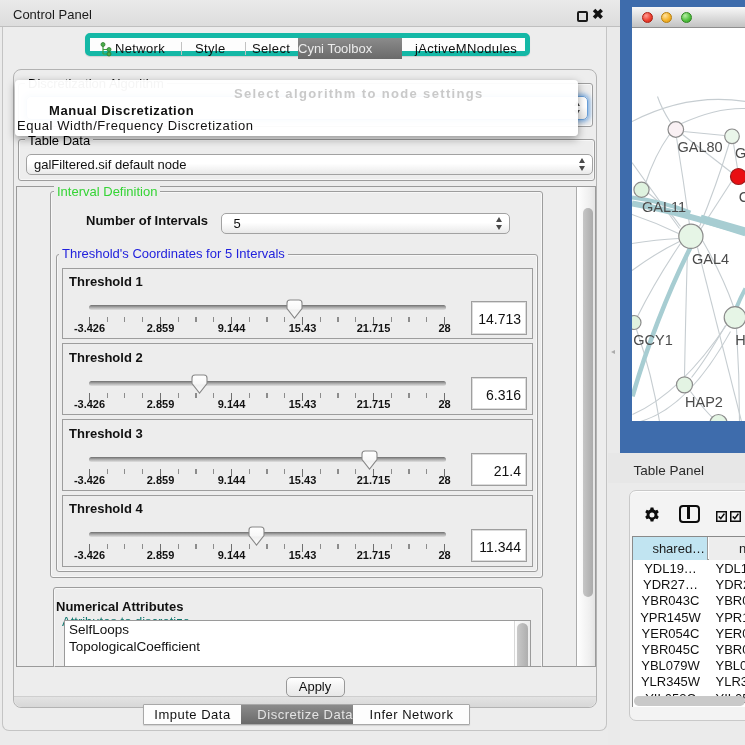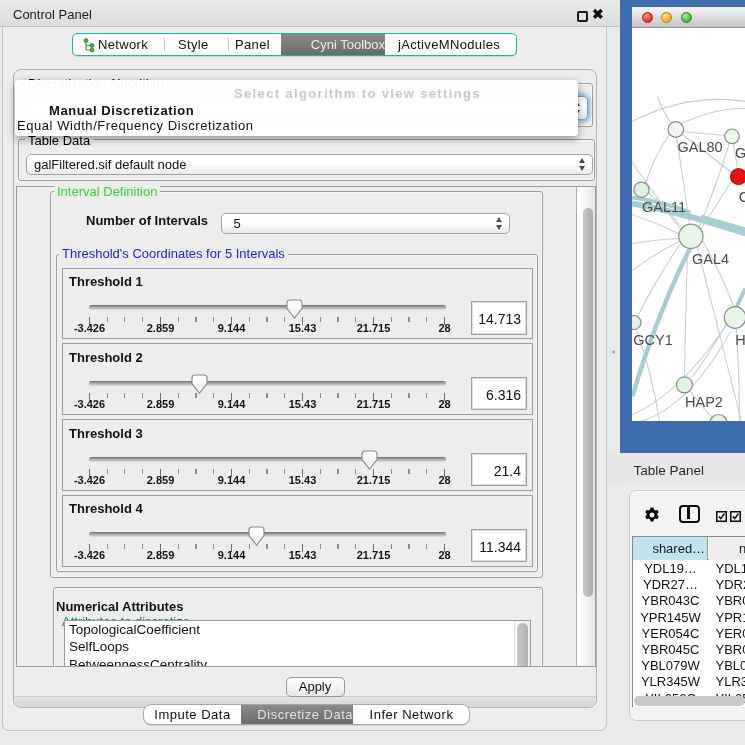--- a/index.html
+++ b/index.html
@@ -7,25 +7,25 @@
 #cp { position:absolute; left:2px; top:0; width:605px; height:731px;
   background:#ededed; border:1px solid #c4c4c4; border-top:none;
   border-radius:0 0 7px 7px; }
 #titlebar { position:absolute; left:0; top:0; width:745px; height:27px;
   background:linear-gradient(#eaeaea,#dddddd); border-bottom:1px solid #bfbfbf; }
 #cp-title { position:absolute; left:13px; top:7px; font-size:13px; color:#1a1a1a; }
 #winbox { position:absolute; left:577px; top:11px; width:11px; height:11px;
   border:2px solid #1a1a1a; border-radius:2px; }
 #winx { position:absolute; left:592px; top:6px; font-size:14px; font-weight:bold; color:#111; }
 
-#toptabs { position:absolute; left:72px; top:32.5px; width:444.5px; height:23px;
-  background:#fdfdfd; border:1px solid #14b8a6; border-radius:5px;
+#toptabs { position:absolute; left:85px; top:32.5px; width:444.5px; height:23px;
+  background:#fdfdfd; border:5px solid #14b8a6; border-radius:5px;
   box-shadow:0 1px 1px rgba(0,0,0,0.12); font-size:13px; color:#111; }
 #toptabs .dark { position:absolute; left:208px; top:0; width:104px; height:21px;
-  background:linear-gradient(#8b8b8b,#6a6a6a); color:#ececec; text-align:right;
+  background:linear-gradient(#8b8b8b,#6a6a6a); color:#ececec; text-align:left;
   line-height:21px; }
 #toptabs .t { position:absolute; top:0; height:21px; line-height:21px; letter-spacing:0.35px; }
 #toptabs .sep { position:absolute; top:4px; height:13px; width:1px; background:#c2c2c2; }
 
 #mainpanel { position:absolute; left:13px; top:69px; width:584px; height:639px;
   background:#ededed; border:1px solid #b3b3b3; border-radius:8px; }
 #mainpanel .bstrip { position:absolute; left:0; bottom:0; width:100%; height:11px;
   background:linear-gradient(#e3e3e3,#d7d7d7); border-radius:0 0 8px 8px;
   border-top:1px solid #cfcfcf; }
 .group { position:absolute; border:1px solid #9d9d9d; border-radius:3px;
@@ -71,21 +71,21 @@
 #alist div { padding-left:4px; height:17.4px; line-height:17.4px; }
 #alist .sb { position:absolute; right:0; top:0; width:16px; height:60px; padding:0;
   background:linear-gradient(90deg,#fdfdfd,#ececec); border-left:1px solid #d8d8d8; }
 #alist .sbth { position:absolute; right:2.5px; top:1.5px; width:11px; height:58px;
   background:linear-gradient(90deg,#c9c9c9,#aeaeae); border-radius:5.5px 5.5px 0 0; }
 
 #apply { position:absolute; left:285.5px; top:676.5px; width:59px; height:20px;
   background:linear-gradient(#ffffff,#f2f2f2 50%,#e8e8e8); border:1px solid #989898;
   border-radius:5px; font-size:13px; color:#111; text-align:center; line-height:18px; }
 #bottabs { position:absolute; left:143px; top:704px; width:326.5px; height:21px;
-  background:#fdfdfd; border:1px solid #a8a8a8; border-radius:8px;
+  background:#fdfdfd; border:1px solid #a8a8a8; border-radius:1px;
   box-shadow:0 1px 1px rgba(0,0,0,0.12); font-size:13px; color:#111; }
 #bottabs .dark { position:absolute; left:97px; top:0; width:112px; height:19px; letter-spacing:0.5px;
   background:linear-gradient(#8b8b8b,#6a6a6a); color:#e4e4e4; text-align:right; line-height:19px; }
 #bottabs .t { position:absolute; top:0; height:19px; line-height:19px; text-align:center; letter-spacing:0.5px; }
 
 #popup { position:absolute; left:15px; top:80px; width:562.5px; height:56px;
   background:rgba(255,255,255,0.96); border-radius:4px;
   box-shadow:0 3px 9px rgba(0,0,0,0.38); font-size:13px; color:#111; }
 #popup .gray { position:absolute; left:219px; top:5.5px; font-size:13px; font-weight:bold; letter-spacing:1.35px;
   color:#c9c9c9; }
@@ -137,21 +137,21 @@
 <path d="M3,3 L3,12 M3,7.5 L8,7.5 M3,12 L8,12"></path>
 </g>
 <circle cx="3" cy="2.5" r="2" fill="#4aae4a" stroke="#2e7d2e" stroke-width="0.8"></circle>
 <circle cx="9" cy="7.5" r="2" fill="#4aae4a" stroke="#2e7d2e" stroke-width="0.8"></circle>
 <circle cx="9" cy="12" r="2" fill="#4aae4a" stroke="#2e7d2e" stroke-width="0.8"></circle>
 </svg></span>
   <span class="t" style="left:25px;">Network</span>
   <span class="sep" style="left:91px;"></span>
   <span class="t" style="left:105px;">Style</span>
   <span class="sep" style="left:155px;"></span>
-  <span class="t" style="left:162px;">Panel</span>
+  <span class="t" style="left:162px;">Select</span>
   <span class="dark">Cyni Toolbox</span>
   <span class="t" style="left:325px;">jActiveMNodules</span>
 </div>
 
 <div id="mainpanel">
     <div class="bstrip"></div>
   </div>
 
 <div class="group" style="left:18px; top:83px; width:575px; height:43.5px;"></div>
 <div class="gtitle" style="left:25px; top:77px;">Discretization Algorithm</div>
@@ -286,36 +286,35 @@
       <span>11.344</span>
     </div>
 </div>
 
 <div id="attrclip">
   <div class="group" style="left:36px; top:9px; width:490px; height:110px;"></div>
 </div>
 <div class="gtitle" style="left:59px; top:615px; color:#0f766e;">Attributes to discretize</div>
 <div id="numattr">Numerical Attributes</div>
 <div id="alist">
+  <div>SelfLoops</div>
   <div>TopologicalCoefficient</div>
-  <div>SelfLoops</div>
-  <div>BetweennessCentrality</div>
   <div class="sb"></div>
     <div class="sbth"></div>
 </div>
 
 <div id="apply">Apply</div>
 <div id="bottabs">
   <span class="t" style="left:0; width:97px;">Impute Data</span>
   <span class="dark">Discretize Data</span>
   <span class="t" style="left:209px; width:117px;">Infer Network</span>
 </div>
 
 <div id="popup">
-  <span class="gray">Select algorithm to view settings</span>
+  <span class="gray">Select algorithm to node settings</span>
   <span class="b">Manual Discretization</span>
   <span class="r">Equal Width/Frequency Discretization</span>
 </div>
 
 <div id="bluewin">
   <div id="ntb">
     <span class="light" style="left:10.3px; background:radial-gradient(circle at 35% 30%,#ff9d94,#ee4333 55%,#c61f12); border:1px solid #ab1d12;"></span>
     <span class="light" style="left:29.8px; background:radial-gradient(circle at 35% 30%,#ffe2a0,#f5b42c 55%,#d9930e); border:1px solid #b57e0c;"></span>
     <span class="light" style="left:49.6px; background:radial-gradient(circle at 35% 30%,#b6eea4,#55c343 55%,#2d9e1f); border:1px solid #2d8420;"></span>
   </div>

